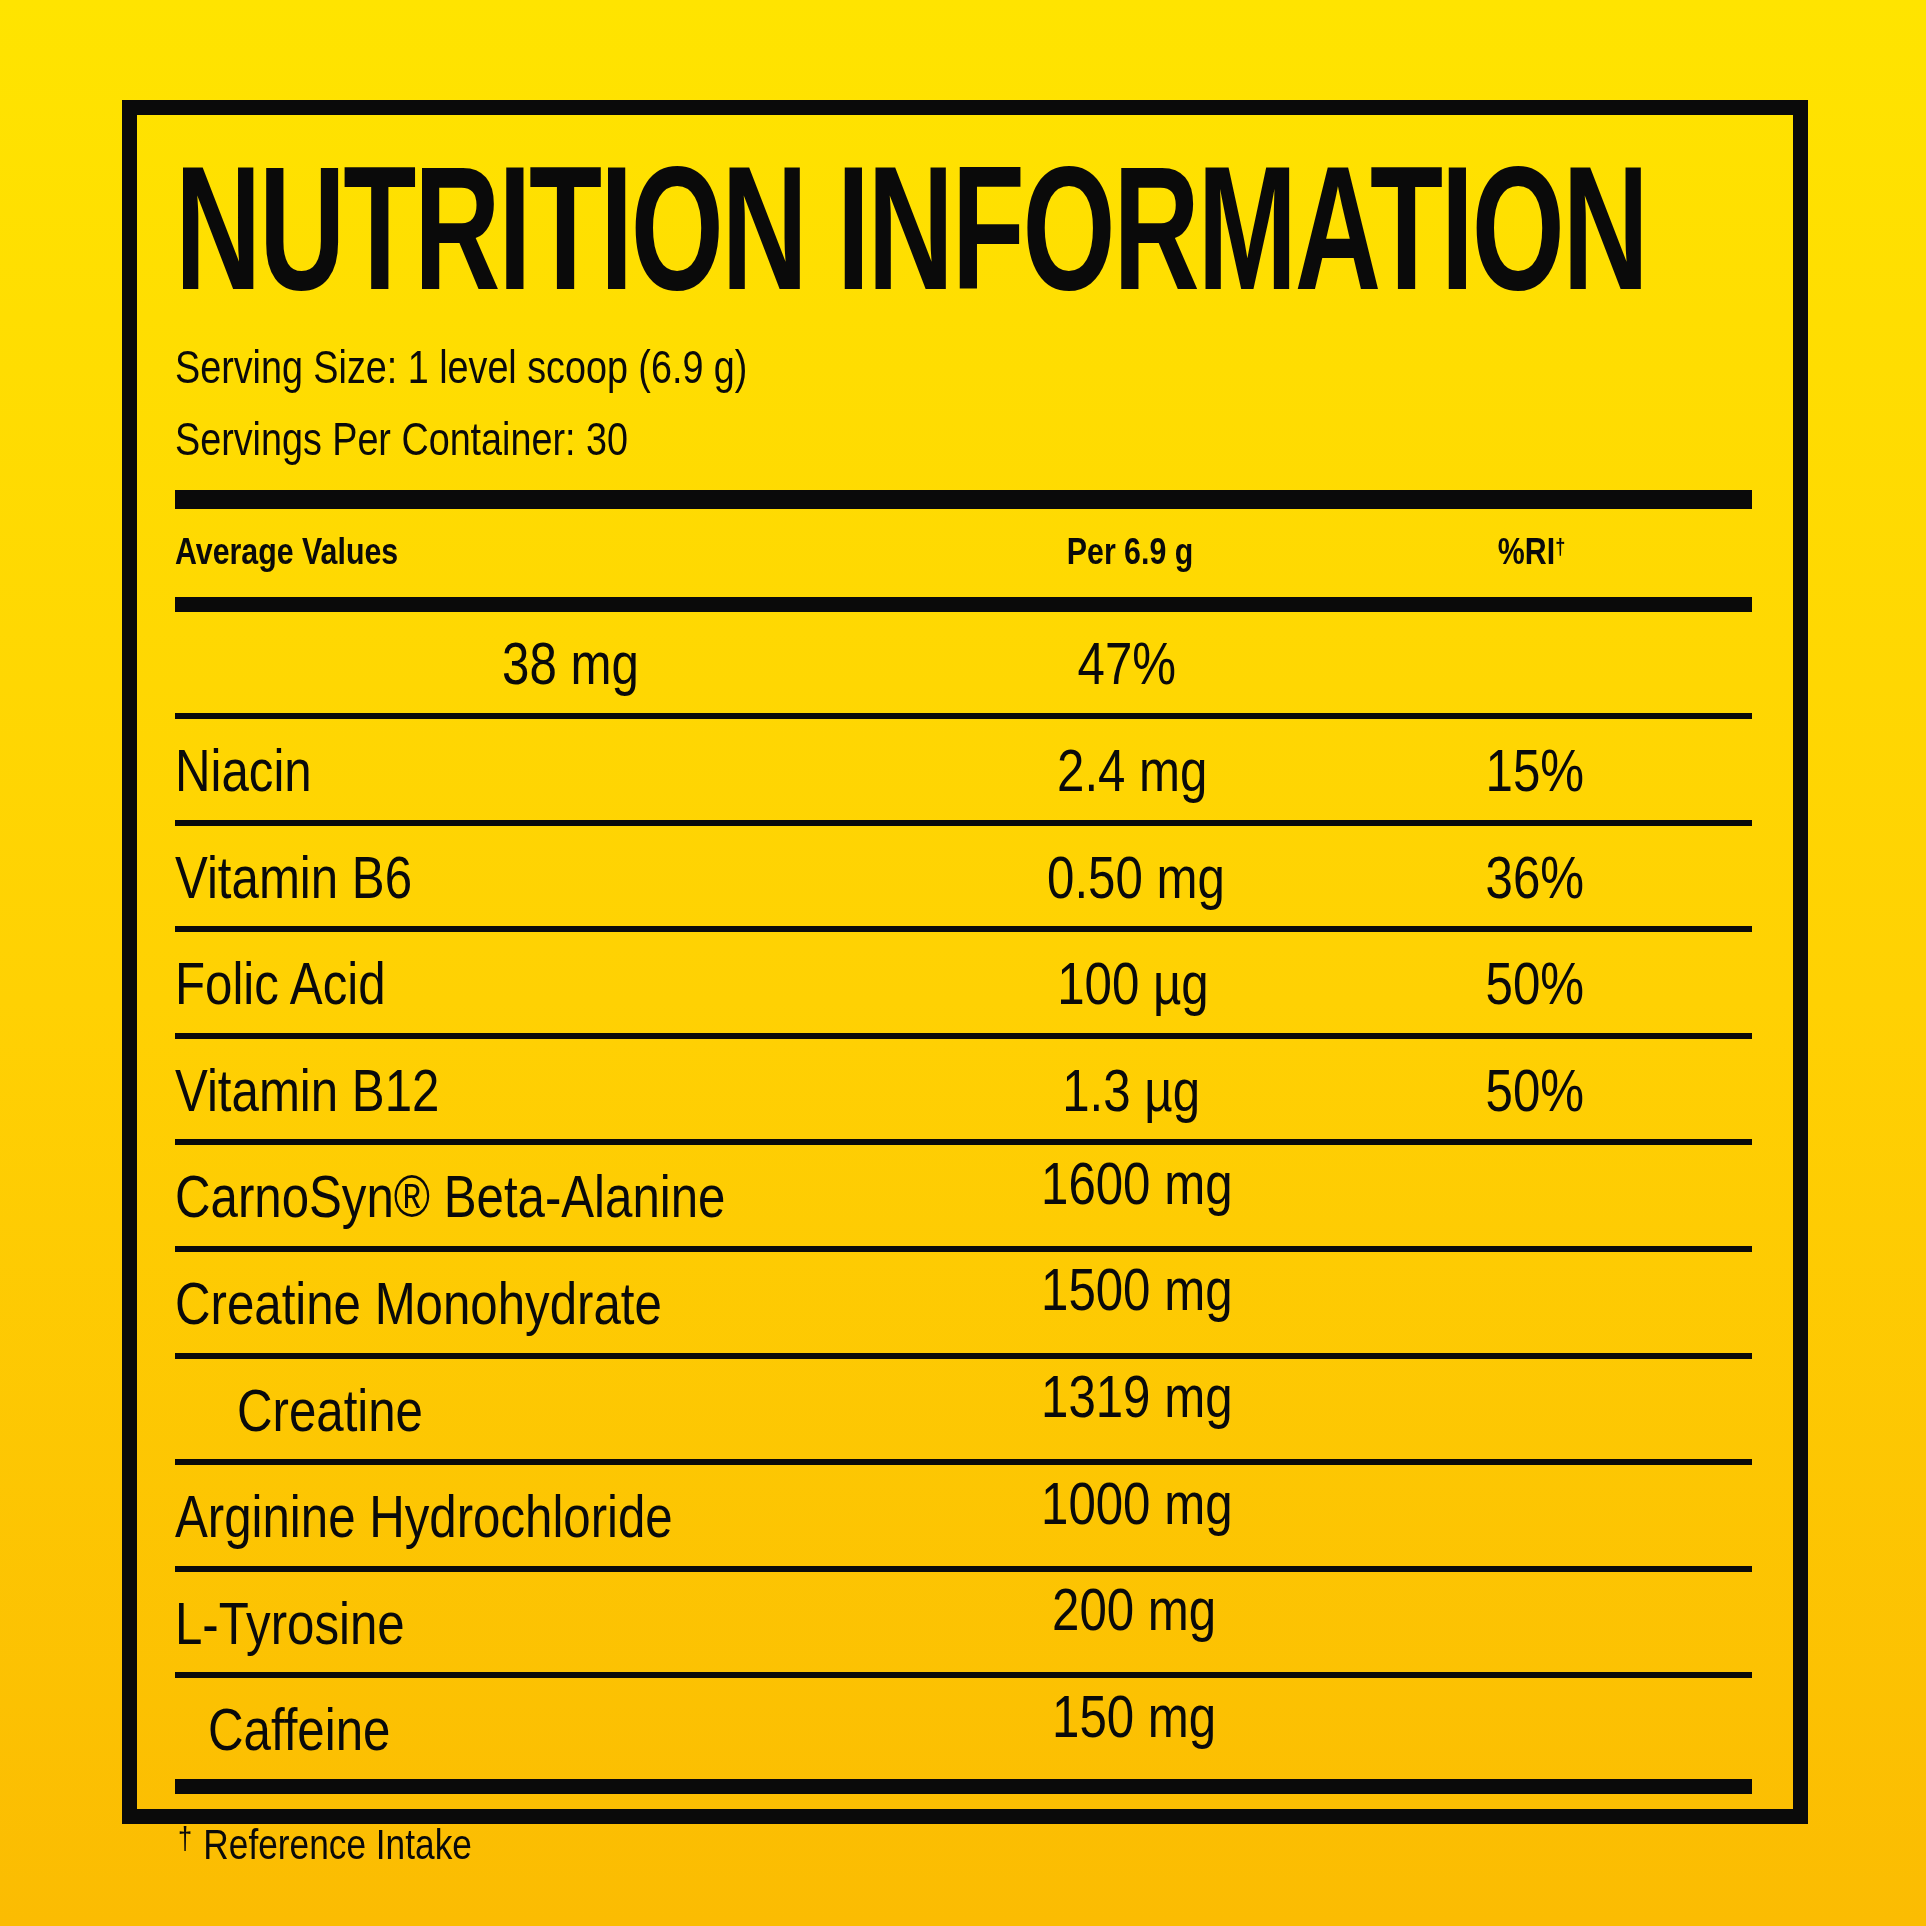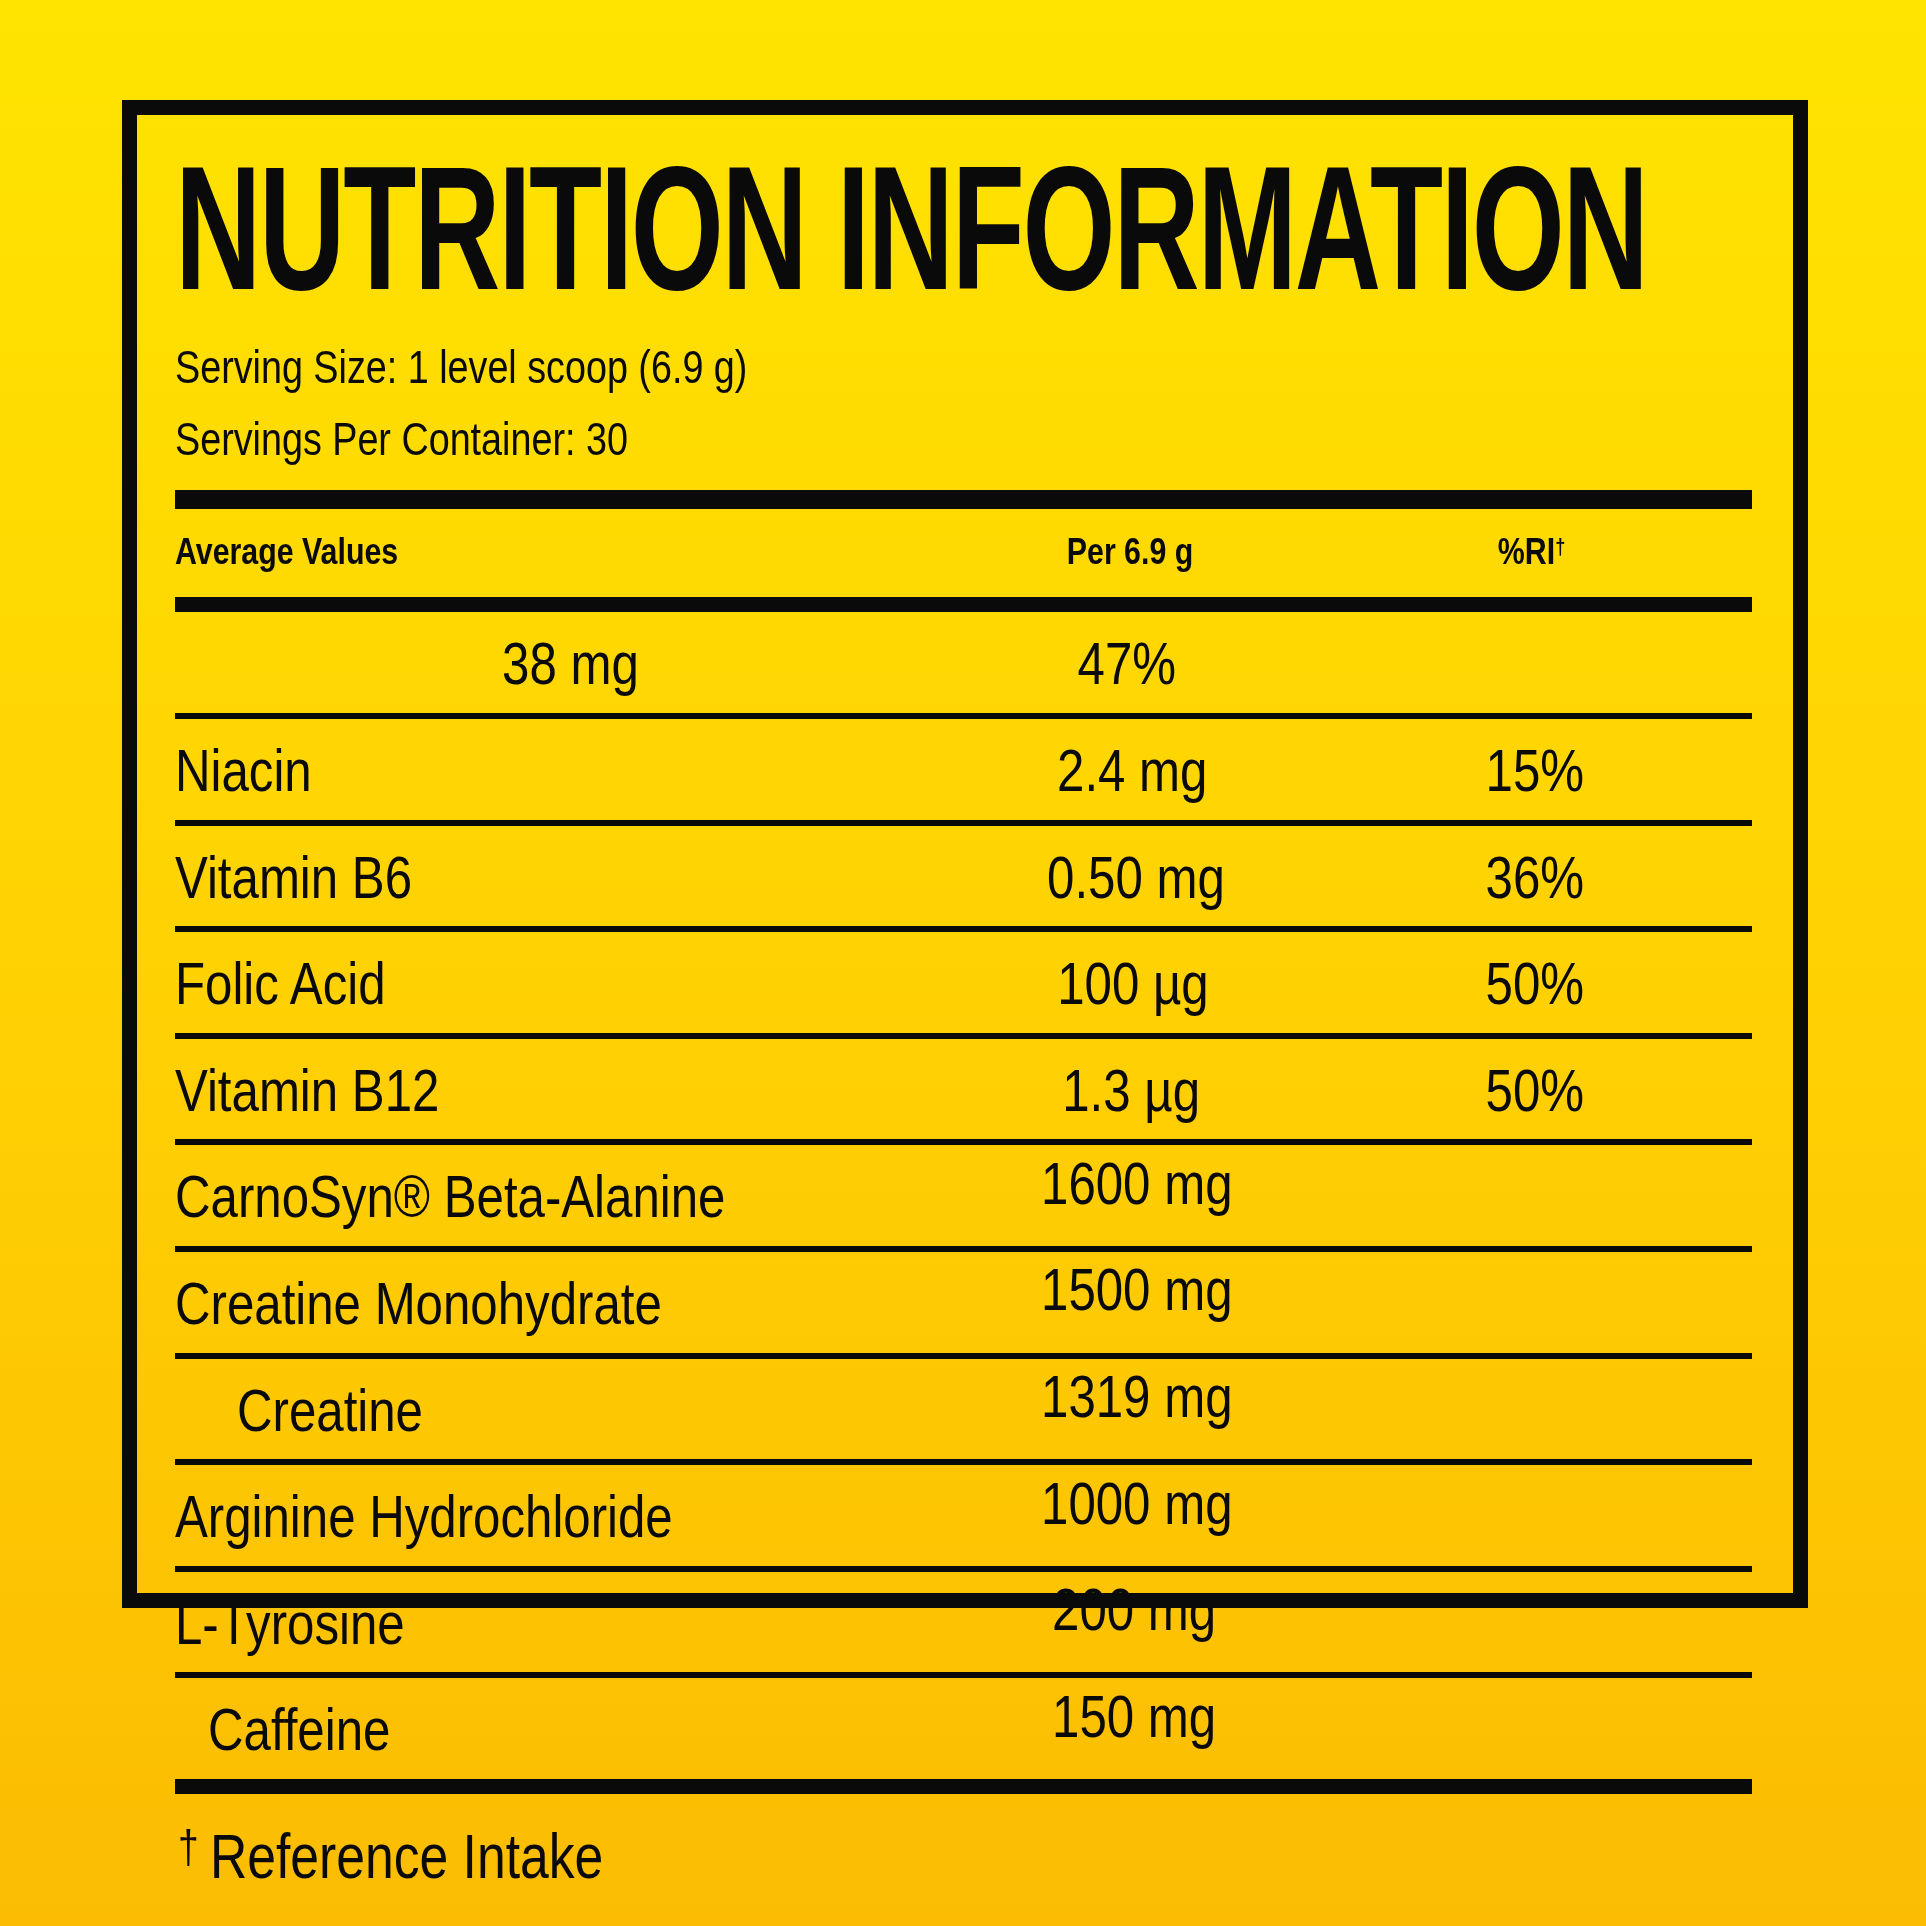--- a/index.html
+++ b/index.html
@@ -12,21 +12,21 @@
     background: linear-gradient(180deg, #ffe400 0%, #ffd103 52%, #fbbc02 100%);
     font-family: "Liberation Sans", "DejaVu Sans", sans-serif;
     color: #0a0a0a;
     overflow: hidden;
   }
   .panel {
     position: absolute;
     left: 122px;
     top: 100px;
     width: 1686px;
-    height: 1508px;
+    height: 1724px;
     border: 15.4px solid #0a0a0a;
     box-sizing: border-box;
     padding: 19px 41px 0 38px;
   }
   
   .cx {
     display: inline-block;
     transform: scaleX(0.82);
     transform-origin: 0 50%;
     white-space: nowrap;
@@ -72,21 +72,21 @@
   .rows .grid-row {
     padding: 17px 0 14.6px 0;
     border-bottom: 6px solid #0a0a0a;
     font-size: 60px;
   }
   .rows .grid-row:last-child { border-bottom: none; margin-left: 33px; }
   .rows .grid-row.indent .cell-name { padding-left: 62px; }
   .rows .grid-row.no-ri .cell-amount { position: relative; top: -13.7px; }
   .footnote {
     padding: 26px 0 0 3.4px;
-    font-size: 63px;
+    font-size: 43px;
   }
   .footnote sup.dagger {
     font-size: 72%;
     vertical-align: 30%;
     padding-right: 13.7px;
   }
 </style>
 </head>
 <body>
 

